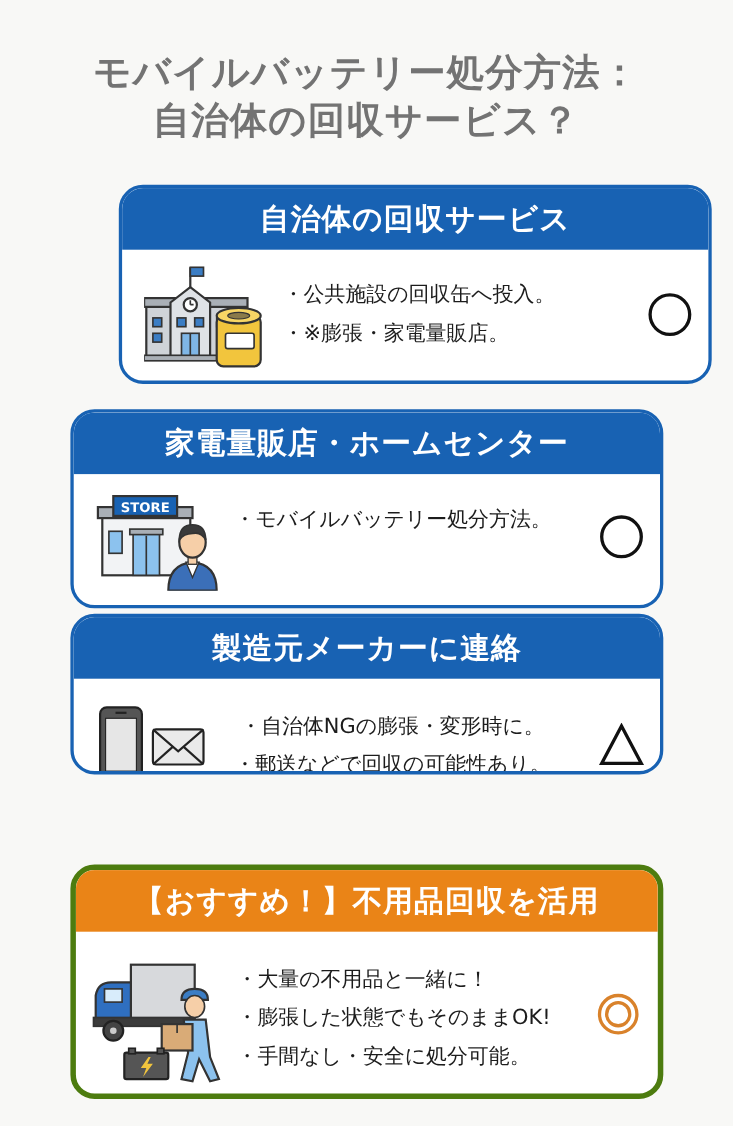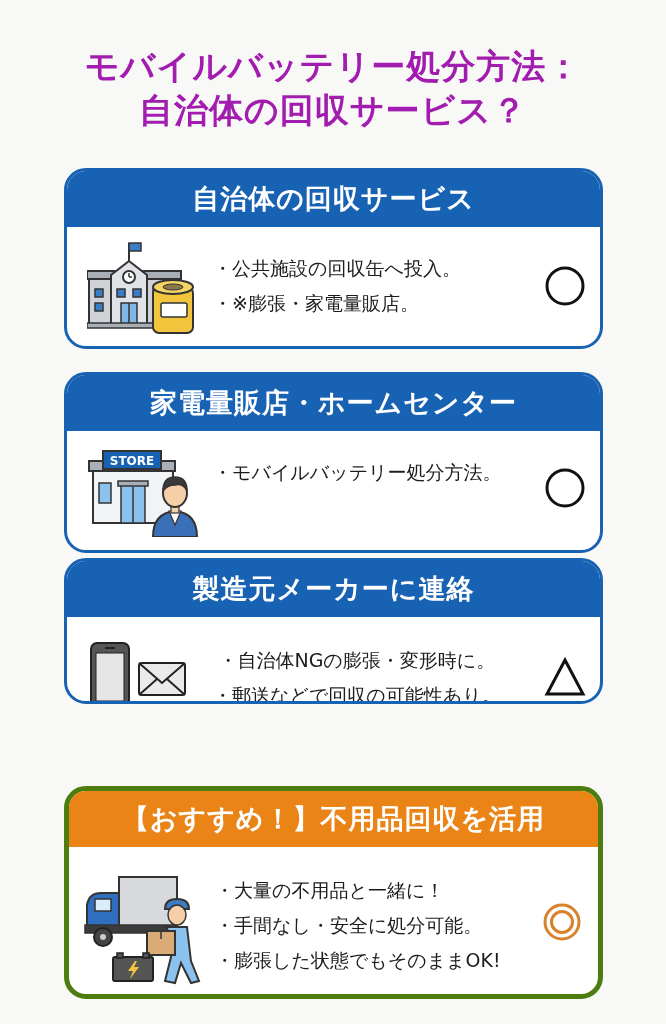--- a/index.html
+++ b/index.html
@@ -5,21 +5,21 @@
   html, body { margin: 0; padding: 0; }
   body {
     width: 666px; height: 1024px; overflow: hidden;
     background: #f8f8f6;
     font-family: "DejaVu Sans", "Liberation Sans", sans-serif;
     position: relative;
   }
   .title {
     position: absolute; left: 0; top: 44px; width: 666px;
     text-align: center;
-    color: #a21caf;
+    color: #737373;
     font-weight: bold;
     font-size: 34px;
     line-height: 44px;
     letter-spacing: 1px;
   }
   .card {
     position: absolute; left: 64px; width: 539px;
     border-radius: 22px;
     background: #ffffff;
     box-sizing: border-box;
@@ -47,21 +47,21 @@
   .mark { position: absolute; right: 14px; }
 </style>
 </head>
 <body>
 
 <div class="title">
   <div>モバイルバッテリー処分方法：</div>
   <div>自治体の回収サービス？</div>
 </div>
 
-<div class="card blue" style="top:168px;height:181px;">
+<div class="card blue" style="top:168px;height:181px;margin-left:44px;">
   <div class="card-header">自治体の回収サービス</div>
   <div class="card-body">
     <div class="icon-area" style="top:12px;">
       <svg width="112" height="100" viewBox="0 0 112 100">
         <line x1="42" y1="4" x2="42" y2="26" stroke="#333" stroke-width="2"></line>
         <rect x="42" y="4" width="12" height="8" fill="#3b7dc4" stroke="#333" stroke-width="1.5"></rect>
         <rect x="2" y="38" width="90" height="48" fill="#cfd3d8" stroke="#333" stroke-width="2"></rect>
         <rect x="0" y="32" width="94" height="8" fill="#a9afb6" stroke="#333" stroke-width="2"></rect>
         <polygon points="24,36 42,22 60,36 60,86 24,86" fill="#dfe2e6" stroke="#333" stroke-width="2"></polygon>
         <circle cx="42" cy="38" r="6" fill="#fff" stroke="#333" stroke-width="2"></circle>
@@ -168,22 +168,22 @@
         <rect x="64" y="60" width="28" height="24" fill="#d9ab77" stroke="#333" stroke-width="2"></rect>
         <line x1="78" y1="60" x2="78" y2="68" stroke="#333" stroke-width="1.5"></line>
         <rect x="30" y="86" width="40" height="24" rx="2" fill="#555" stroke="#222" stroke-width="2"></rect>
         <rect x="34" y="82" width="6" height="5" fill="#555" stroke="#222" stroke-width="1.5"></rect>
         <rect x="60" y="82" width="6" height="5" fill="#555" stroke="#222" stroke-width="1.5"></rect>
         <polygon points="52,90 45,100 50,100 47,108 56,96 51,96 54,90" fill="#f2c53d"></polygon>
       </svg>
     </div>
     <div class="bullets" style="top:26px;">
       <div class="bullet-line">・大量の不用品と一緒に！</div>
+      <div class="bullet-line">・膨張した状態でもそのままOK!</div>
       <div class="bullet-line">・手間なし・安全に処分可能。</div>
-      <div class="bullet-line">・膨張した状態でもそのままOK!</div>
     </div>
     <div class="mark" style="top:55px;right:16px;">
       <svg width="40" height="40" viewBox="0 0 40 40">
         <circle cx="20" cy="20" r="17" fill="none" stroke="#d9822b" stroke-width="3"></circle>
         <circle cx="20" cy="20" r="10.5" fill="none" stroke="#d9822b" stroke-width="3"></circle>
       </svg>
     </div>
   </div>
 </div>
 

